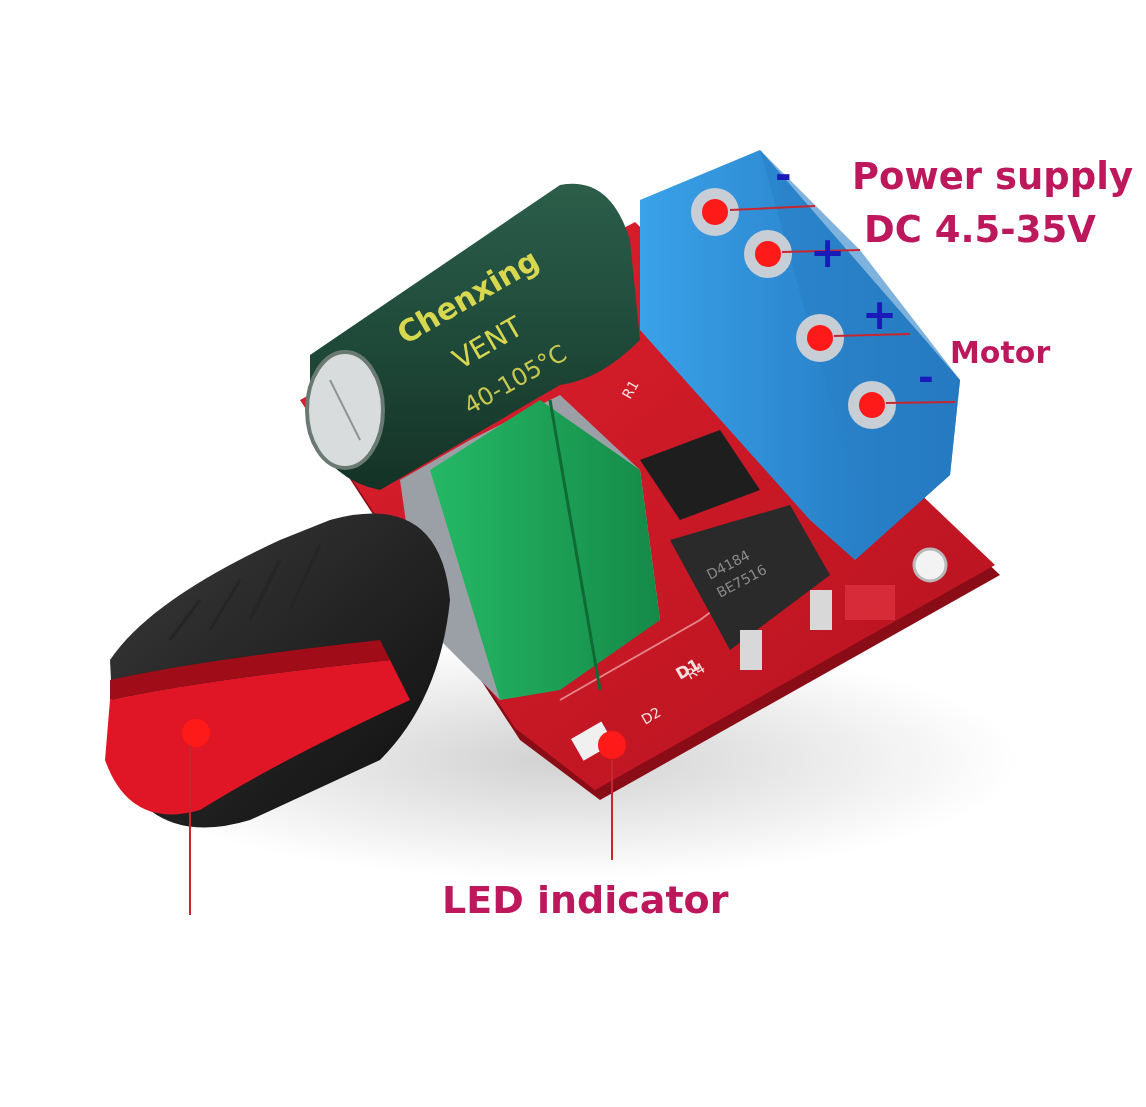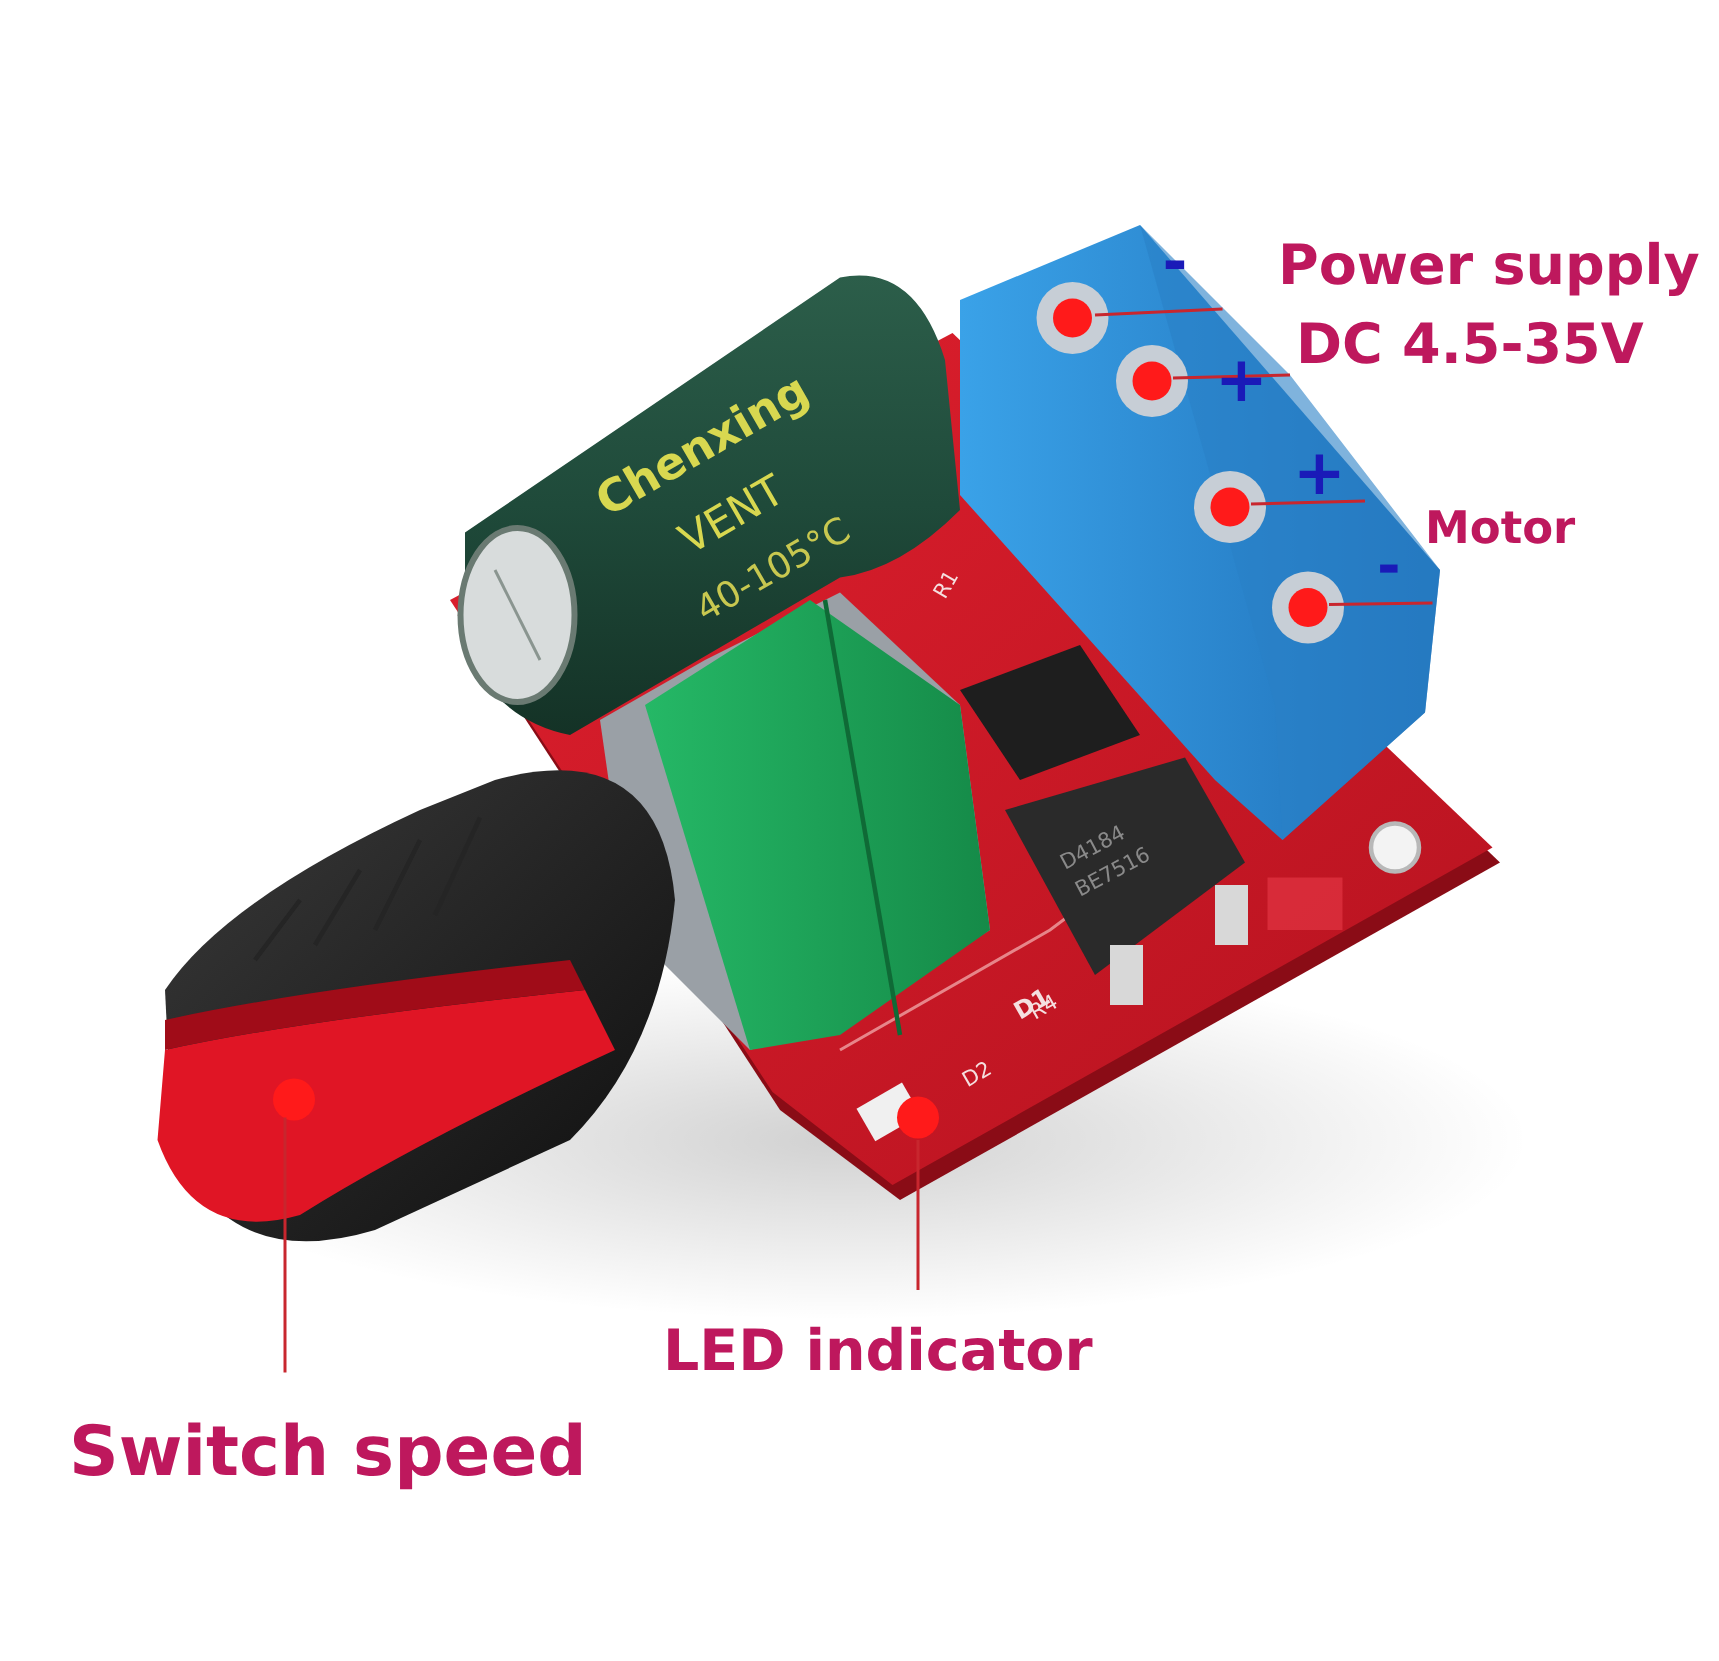--- a/index.html
+++ b/index.html
@@ -134,14 +134,13 @@
   <div class="sign" style="left:775px; top:152px; font-size:40px;">-</div>
   <div class="sign" style="left:810px; top:228px; font-size:42px;">+</div>
   <div class="sign" style="left:862px; top:290px; font-size:42px;">+</div>
   <div class="sign" style="left:918px; top:355px; font-size:38px;">-</div>
 
   
   <div class="label" style="left:852px; top:155px; font-size:37px;">Power supply</div>
   <div class="label" style="left:864px; top:208px; font-size:37px;">DC 4.5-35V</div>
   <div class="label" style="left:950px; top:320px; font-size:30px;margin-top:15px;">Motor</div>
   <div class="label" style="left:442px; top:878px; font-size:38px;">LED indicator</div>
-  <div class="label" style="left:46px; top:940px; font-size:46px;">Switch speed</div>
 </div>
 
 </body></html>

